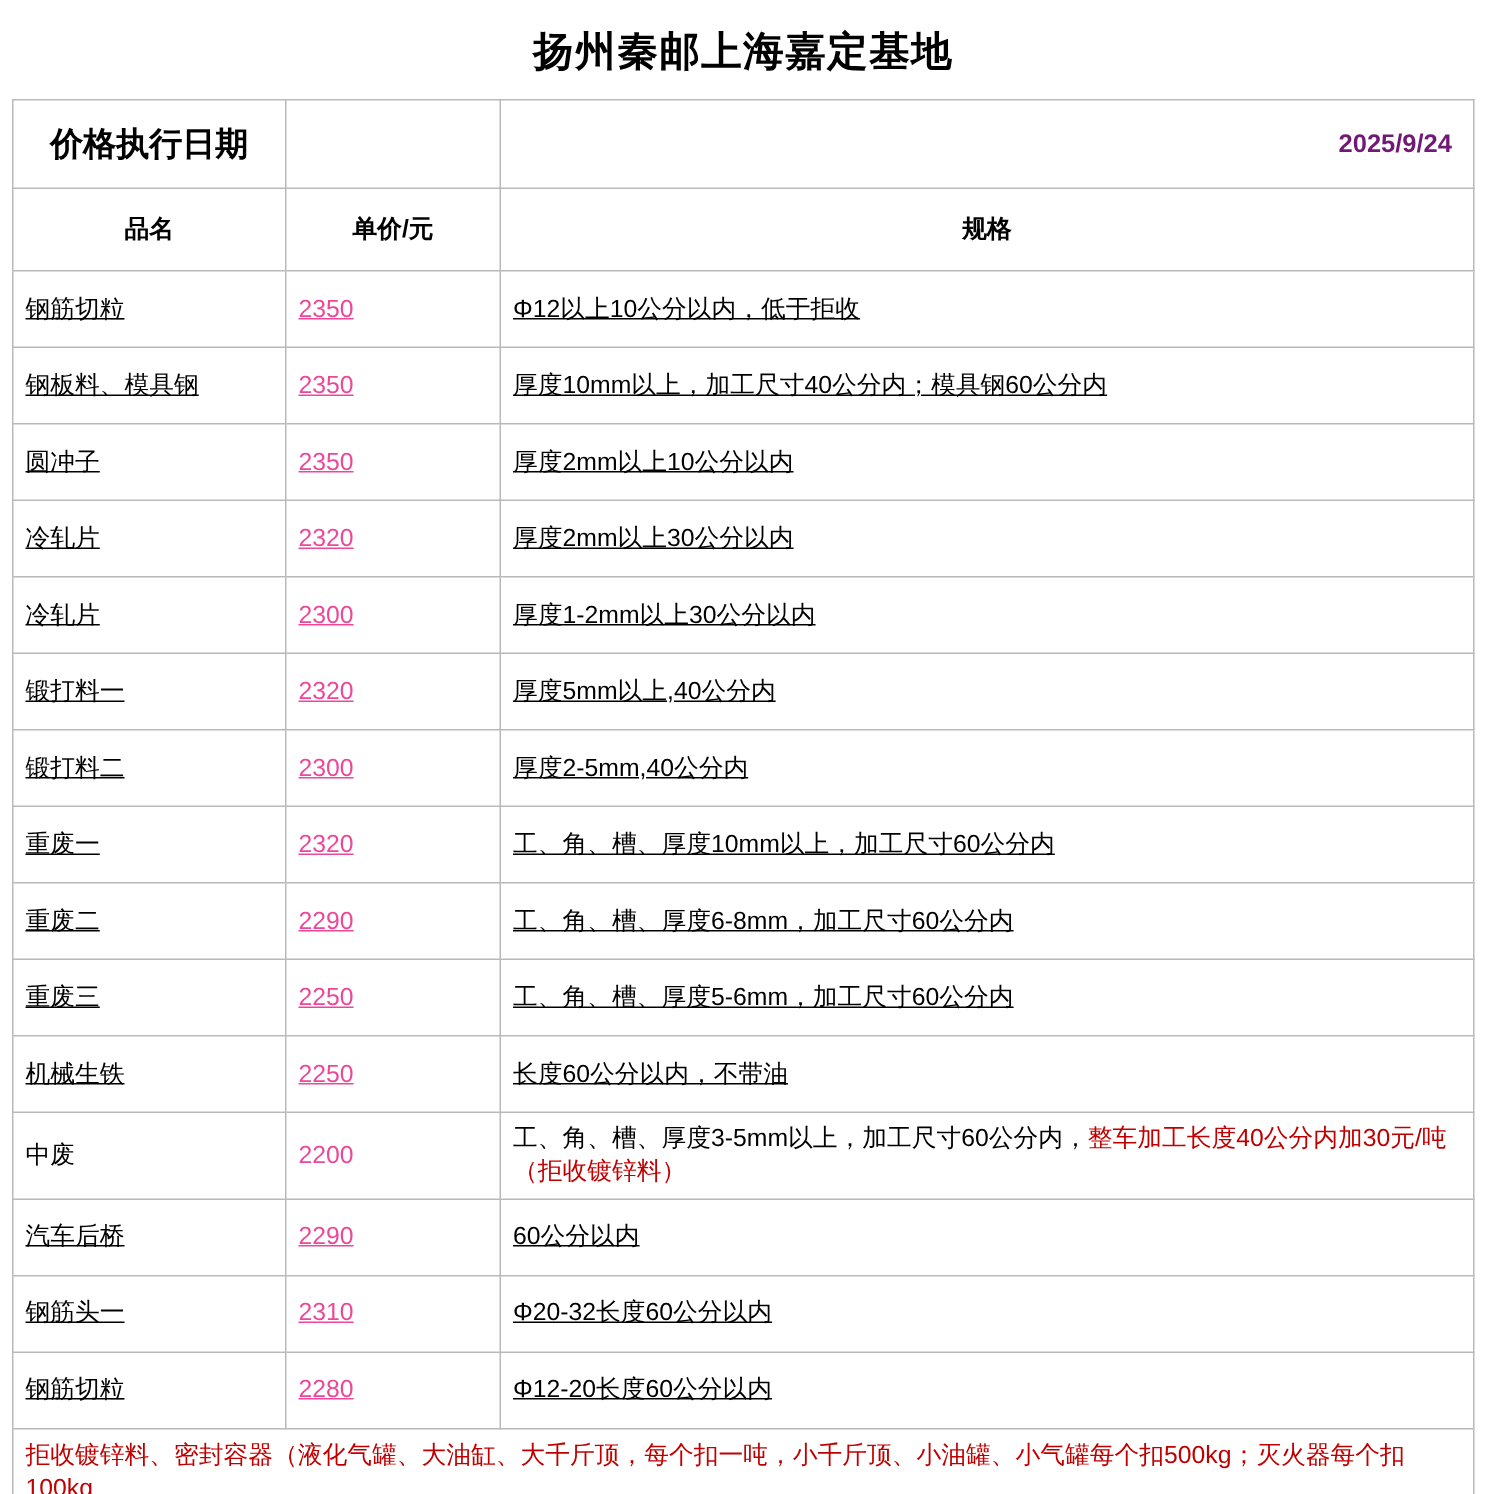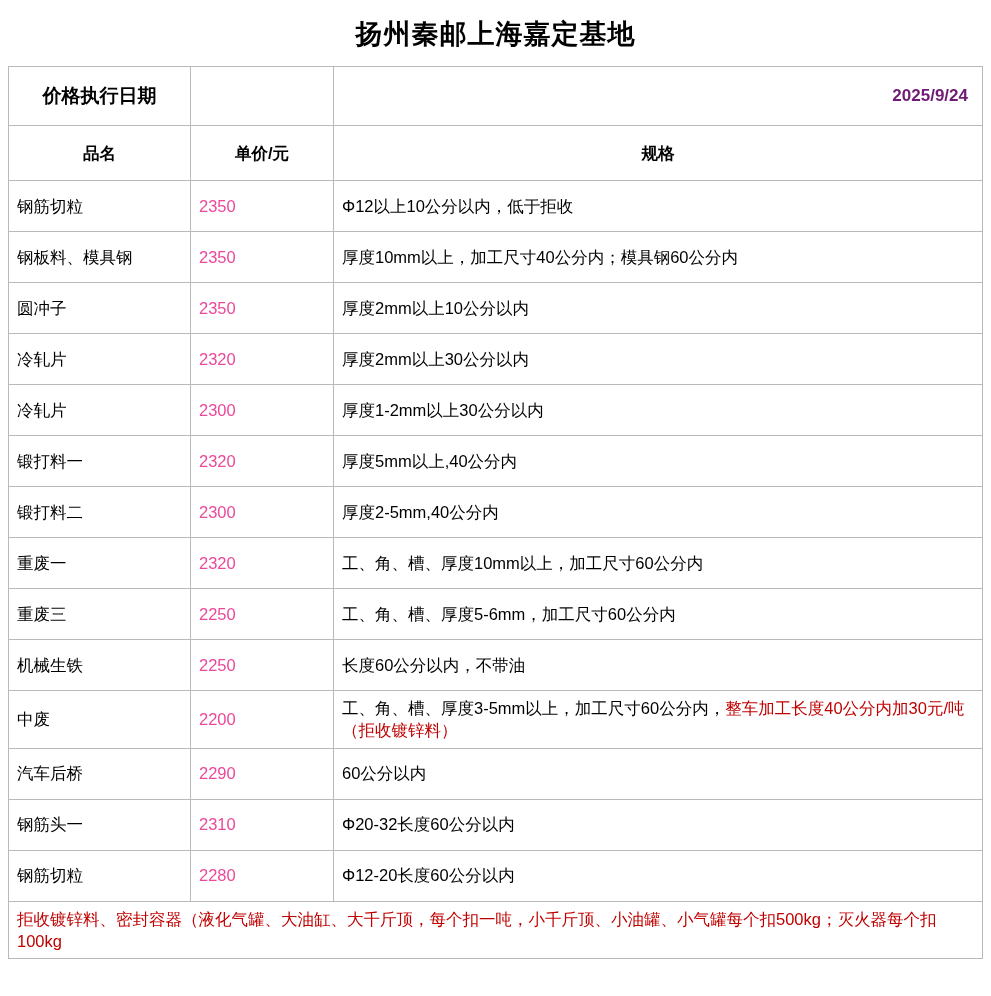--- a/index.html
+++ b/index.html
@@ -50,35 +50,35 @@
     font-size: 19px;
     text-align: center;
     height: 42px;
     margin-left: 25px;
   }
   .dateRow td {
     height: 46px;
   }
   .dateRow .lbl {
     font-weight: bold;
-    font-size: 19px;
+    font-size: 22px;
     text-align: center;
   }
   .dateRow .val {
     color: #701a75;
     font-weight: bold;
     font-size: 17px;
     text-align: right;
     padding-right: 14px;
   }
   .price-val {
     color: #ec4899;
     font-size: 16.5px;
   }
-  .row-tall td { height: 38px; }
+  .row-tall td { height: 38px; text-decoration: underline; }
 
   .note-cell {
     color: #c00000;
     font-size: 16px;
     text-align: left;
     line-height: 1.45;
     padding: 7px 8px;
   }
   .inline-red { color: #c00000; }
 </style>
@@ -142,20 +142,25 @@
         <td>锻打料二</td>
         <td class="price-val">2300</td>
         <td class="c-spec">厚度2-5mm,40公分内</td>
       </tr>
       <tr class="row-tall">
         <td>重废一</td>
         <td class="price-val">2320</td>
         <td class="c-spec">工、角、槽、厚度10mm以上，加工尺寸60公分内</td>
       </tr>
       <tr class="row-tall">
+        <td>重废二</td>
+        <td class="price-val">2290</td>
+        <td class="c-spec">工、角、槽、厚度6-8mm，加工尺寸60公分内</td>
+      </tr>
+      <tr class="row-tall">
         <td>重废三</td>
         <td class="price-val">2250</td>
         <td class="c-spec">工、角、槽、厚度5-6mm，加工尺寸60公分内</td>
       </tr>
       <tr class="row-tall">
         <td>机械生铁</td>
         <td class="price-val">2250</td>
         <td class="c-spec">长度60公分以内，不带油</td>
       </tr>
       <tr>

